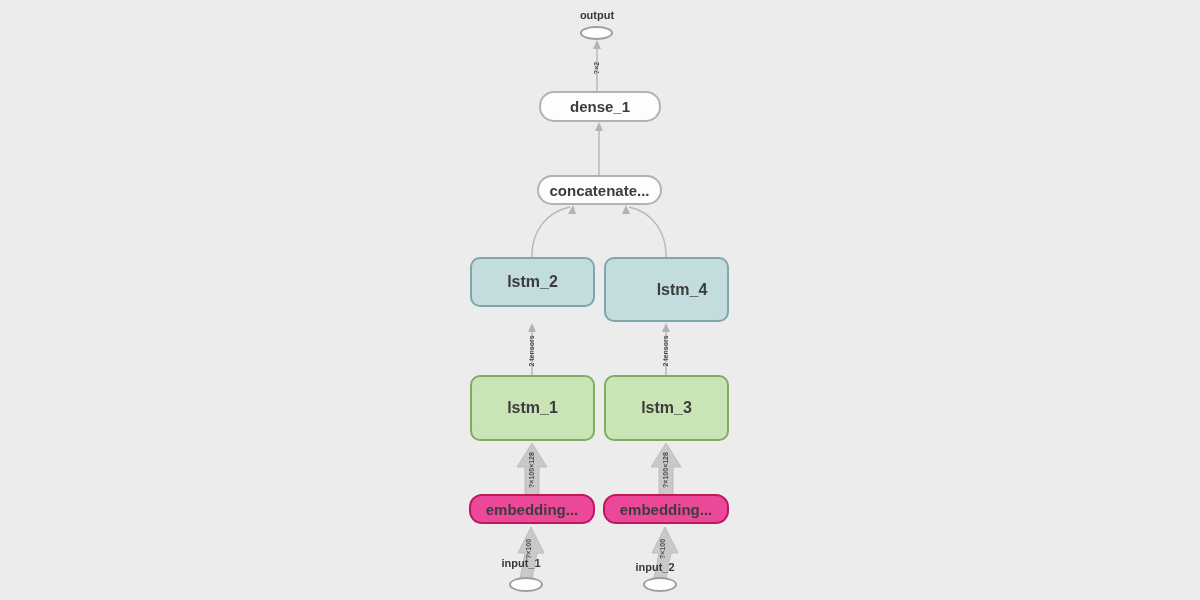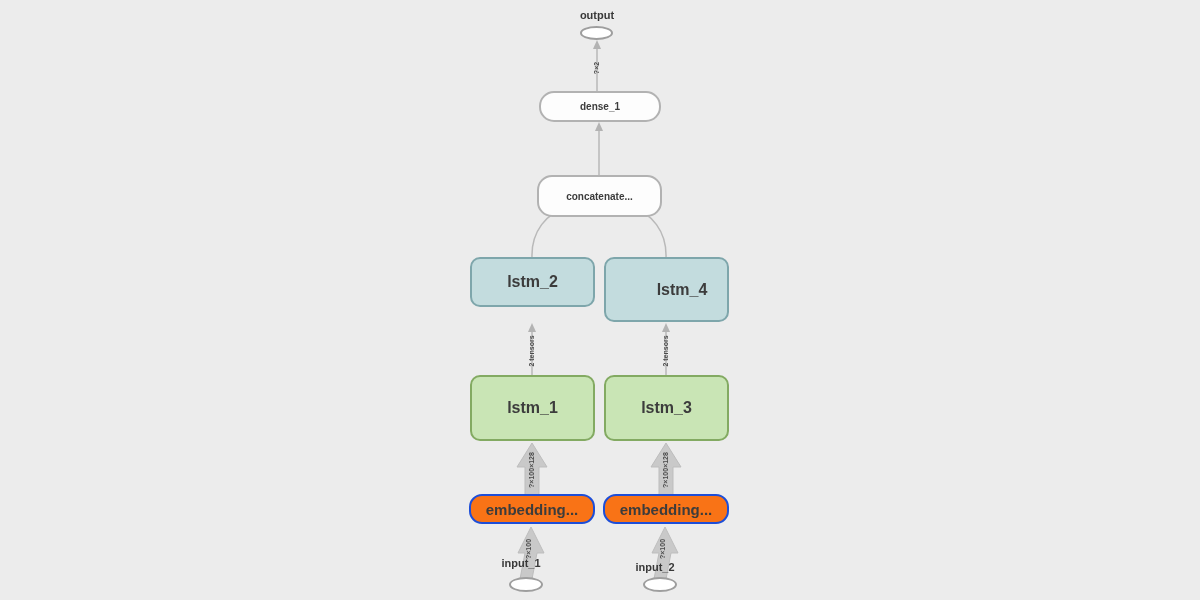--- a/index.html
+++ b/index.html
@@ -6,24 +6,24 @@
   .canvas{
     position:relative;width:1200px;height:600px;
     background:#ececec;overflow:hidden;
     font-family:"Liberation Sans",sans-serif;
     font-weight:bold;
   }
   .node{
     position:absolute;display:flex;align-items:center;justify-content:center;
     box-sizing:border-box;color:#3c3c3c;cursor:pointer;
   }
-  .op{background:#fdfdfd;border:2px solid #b2b2b2;border-radius:15px;font-size:10px;}
+  .op{background:#fdfdfd;border:2px solid #b2b2b2;border-radius:15px;font-size:15px;}
   .lstm-top{background:#c3dcde;border:2px solid #7ea6ab;border-radius:10px;font-size:16px;}
   .lstm-bot{background:#c9e5b5;border:2px solid #83aa62;border-radius:10px;font-size:16px;}
-  .embed{background:#f97316;border:2px solid #1d4ed8;border-radius:13px;font-size:15px;}
+  .embed{background:#ec4899;border:2px solid #be185d;border-radius:13px;font-size:15px;}
   .ellipse{
     position:absolute;background:#ffffff;border:2px solid #9e9e9e;
     border-radius:50%;box-sizing:border-box;cursor:pointer;
   }
   .io-label{
     position:absolute;font-size:11px;color:#383838;white-space:nowrap;
     transform:translate(-50%,0);
   }
   .edge-label{
     position:absolute;font-size:7px;color:#4a4a4a;white-space:nowrap;
@@ -76,21 +76,21 @@
   <div class="edge-label" style="left:528px;top:549px;">?×100</div>
   <div class="edge-label" style="left:662px;top:549px;">?×100</div>
 
   <div class="io-label" style="left:597px;top:9px;">output</div>
   <div class="ellipse" style="left:580px;top:26px;width:33px;height:14px;"></div>
 
   <div class="node op" style="left:539px;top:91px;width:122px;height:31px;">
     <span>dense_1</span>
   </div>
 
-  <div class="node op" style="left:537px;top:175px;width:125px;height:42px;">
+  <div class="node op" style="left:537px;top:175px;width:125px;height:30px;">
     <span>concatenate...</span>
   </div>
 
   <div class="node lstm-top" style="left:470px;top:257px;width:125px;height:50px;">
     <span>lstm_2</span>
   </div>
 
   <div class="node lstm-top" style="left:604px;top:257px;width:125px;height:65px;padding-left:31px;">
     <span>lstm_4</span>
   </div>

